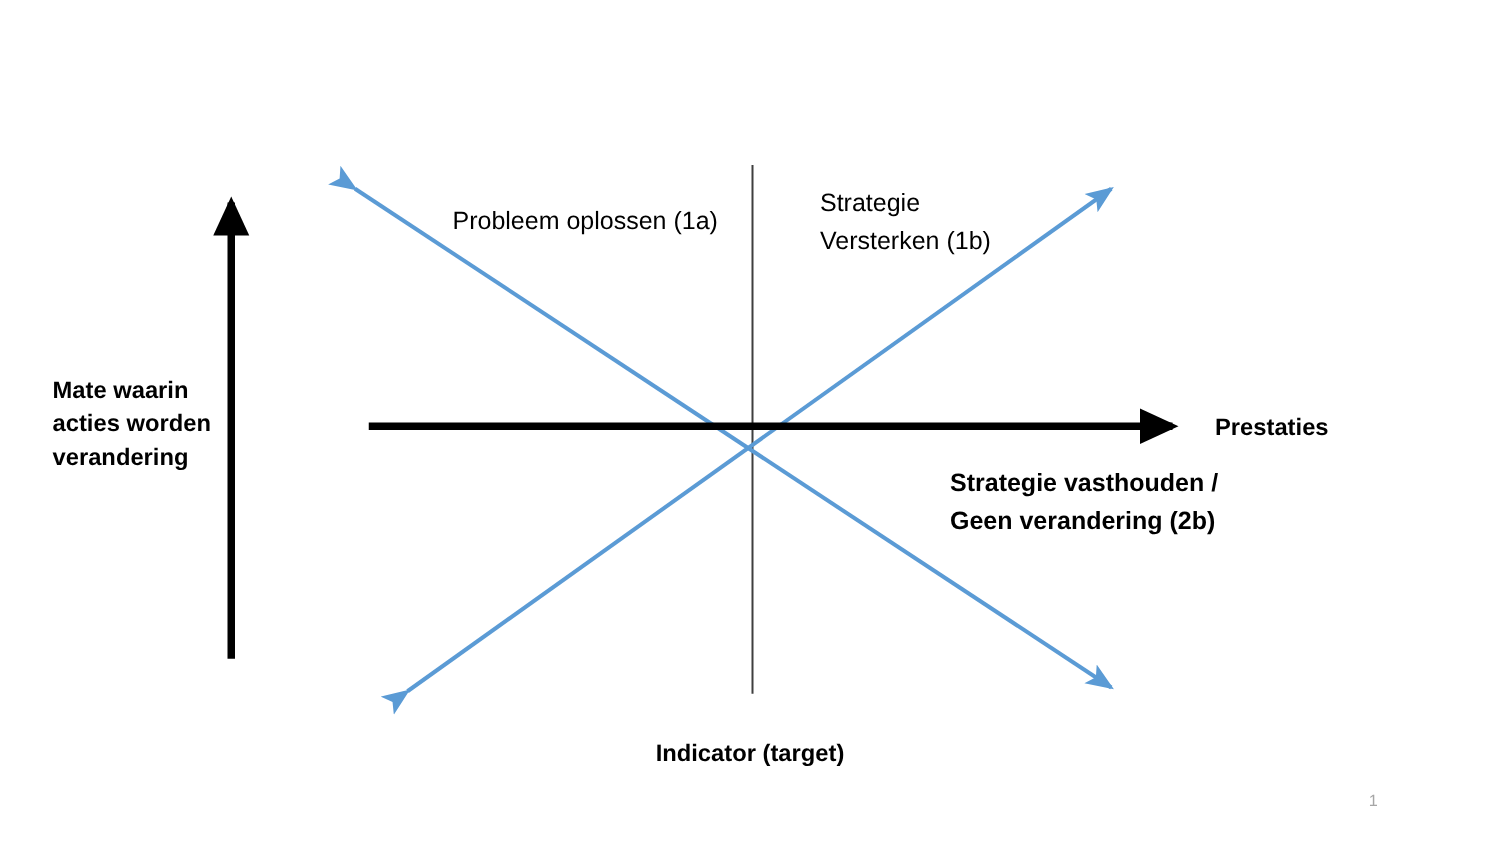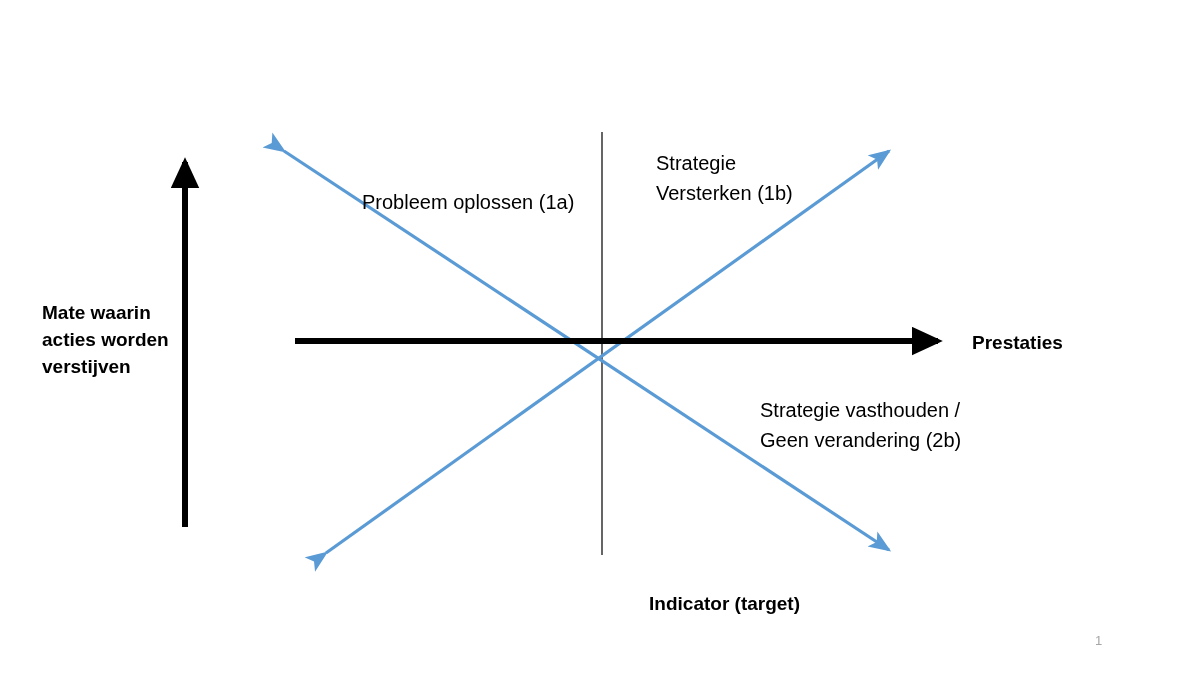--- a/index.html
+++ b/index.html
@@ -48,42 +48,42 @@
   }
   #label-x-axis {
     left: 972px;
     top: 329px;
     text-align: right;
   }
   #label-bottom {
     left: 400px;
     top: 590px;
     width: 400px;
-    text-align: right;
+    text-align: center;
   }
   #label-q1a {
     left: 362px;
     top: 162px;
     width: 230px;
-    margin-top: 25px;
   }
   #label-q1b {
     left: 656px;
     top: 148px;
     width: 230px;
   }
   #label-q2a {
     left: 318px;
     top: 391px;
     width: 240px;
   }
   #label-q2b {
     left: 760px;
-    top: 395px;
+    top: 372px;
     width: 250px;
+    font-weight: bold;
   }
   #page-number {
     position: absolute;
     left: 1095px;
     top: 633px;
     font-size: 13px;
     color: #a6a6a6;
     font-weight: 400;
   }
 </style>
@@ -109,21 +109,21 @@
 
     <line x1="284" y1="151" x2="889" y2="550" stroke="#5B9BD5" stroke-width="3.2" marker-start="url(#blue-arrow-start)" marker-end="url(#blue-arrow-end)"></line>
 
     <line x1="326" y1="553" x2="889" y2="151" stroke="#5B9BD5" stroke-width="3.2" marker-start="url(#blue-arrow-start)" marker-end="url(#blue-arrow-end)"></line>
 
     <line x1="295" y1="341" x2="938" y2="341" stroke="#000000" stroke-width="6" marker-end="url(#black-arrow)"></line>
 
     <line x1="185" y1="527" x2="185" y2="162" stroke="#000000" stroke-width="6" marker-end="url(#black-arrow)"></line>
   </svg>
 
-  <div class="lbl axis-label" id="label-y-axis">Mate waarin acties worden verstijven</div>
+  <div class="lbl axis-label" id="label-y-axis">Mate waarin acties worden verandering</div>
 
   <div class="lbl axis-label" id="label-x-axis">Prestaties</div>
 
   <div class="lbl axis-label" id="label-bottom">Indicator (target)</div>
 
   <div class="lbl quad-label" id="label-q1a">Probleem oplossen (1a)</div>
 
   <div class="lbl quad-label" id="label-q1b">Strategie
 Versterken (1b)</div>
 

